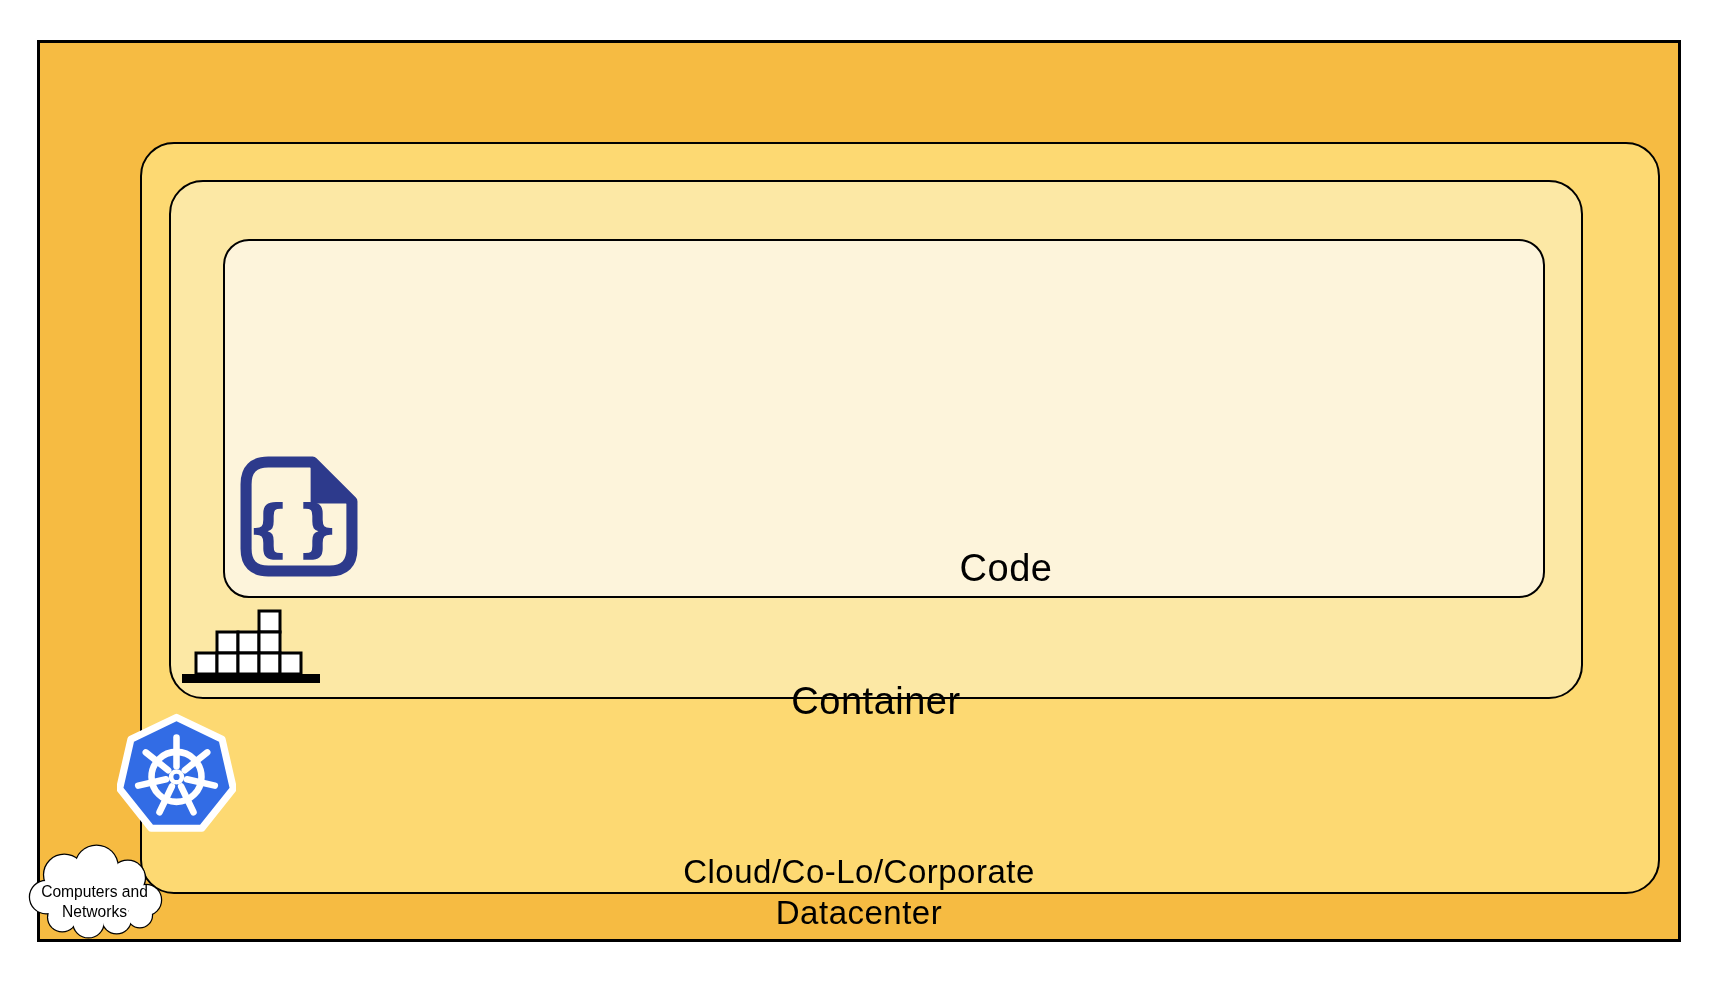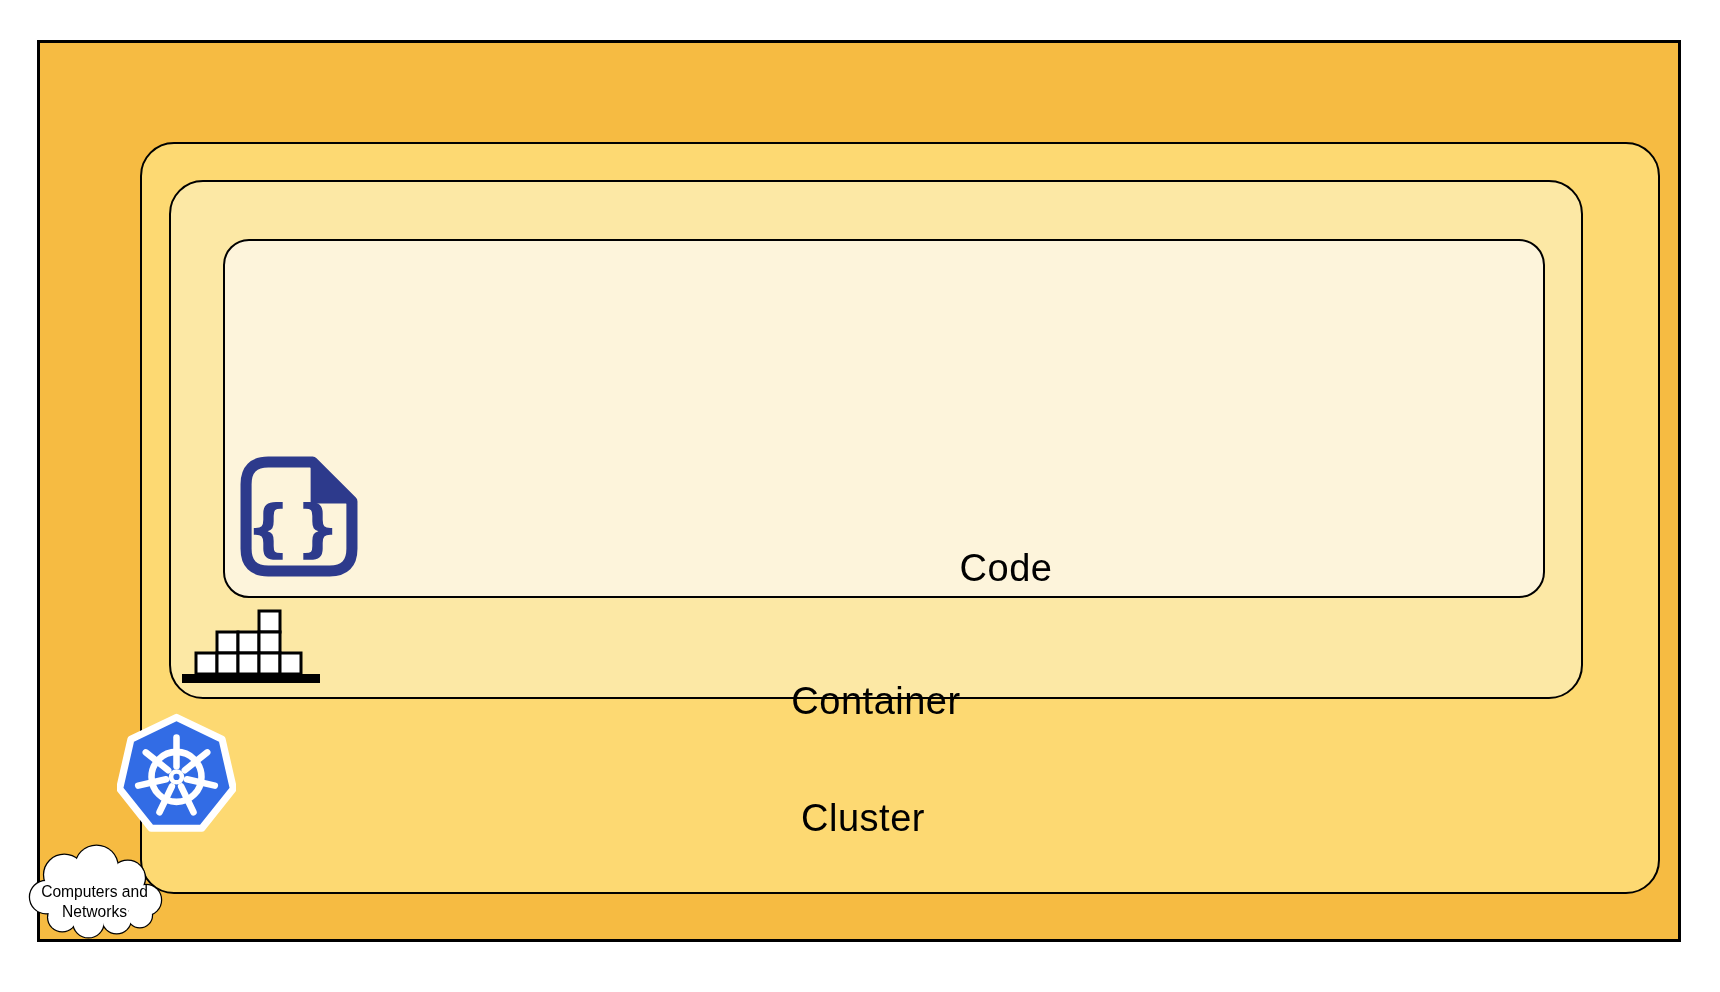--- a/index.html
+++ b/index.html
@@ -43,22 +43,25 @@
     <div class="layer layer-cluster" style="background-color: rgb(253, 217, 114);"></div>
 
     <div class="layer layer-container" style="left: 129px; top: 137px; background-color: rgb(252, 232, 165);"></div>
 
     <div class="layer layer-code" style="left: 183px; top: 196px; background-color: rgb(253, 244, 219);"></div>
 
     <div class="layer-label label-code" style="top:504px;bottom:auto;left:183px;width:1566px;">Code</div>
 
     <div class="layer-label label-container" style="top:601px;bottom:auto;left:129px;width:1414px;margin-top:36px;">Container</div>
 
-    <div class="layer-label label-cluster" style="top:754px;bottom:auto;left:63px;width:1520px;">Cluster</div>
 
+    <div class="layer-label label-datacenter">
+      <div>Cloud/Co-Lo/Corporate</div>
+      <div>Datacenter</div>
+    </div>
   </div>
 
   <div class="icon icon-code-file">
     <svg viewBox="0 0 117 120" xmlns="http://www.w3.org/2000/svg">
       <path d="M 72 6 L 111 45 V 92 Q 111 114 89 114 H 28 Q 6 114 6 92 V 28 Q 6 6 28 6 Z" fill="none" stroke-width="11" stroke-linejoin="round" stroke="#2D3A8C"></path>
       <path d="M 70 4 L 113 47 L 70 47 Z" fill="#2D3A8C"></path>
       <text x="55" y="92" text-anchor="middle" font-size="62" font-weight="bold" letter-spacing="5" font-family="DejaVu Sans, sans-serif" fill="#2D3A8C">{}</text>
     </svg>
   </div>
 

